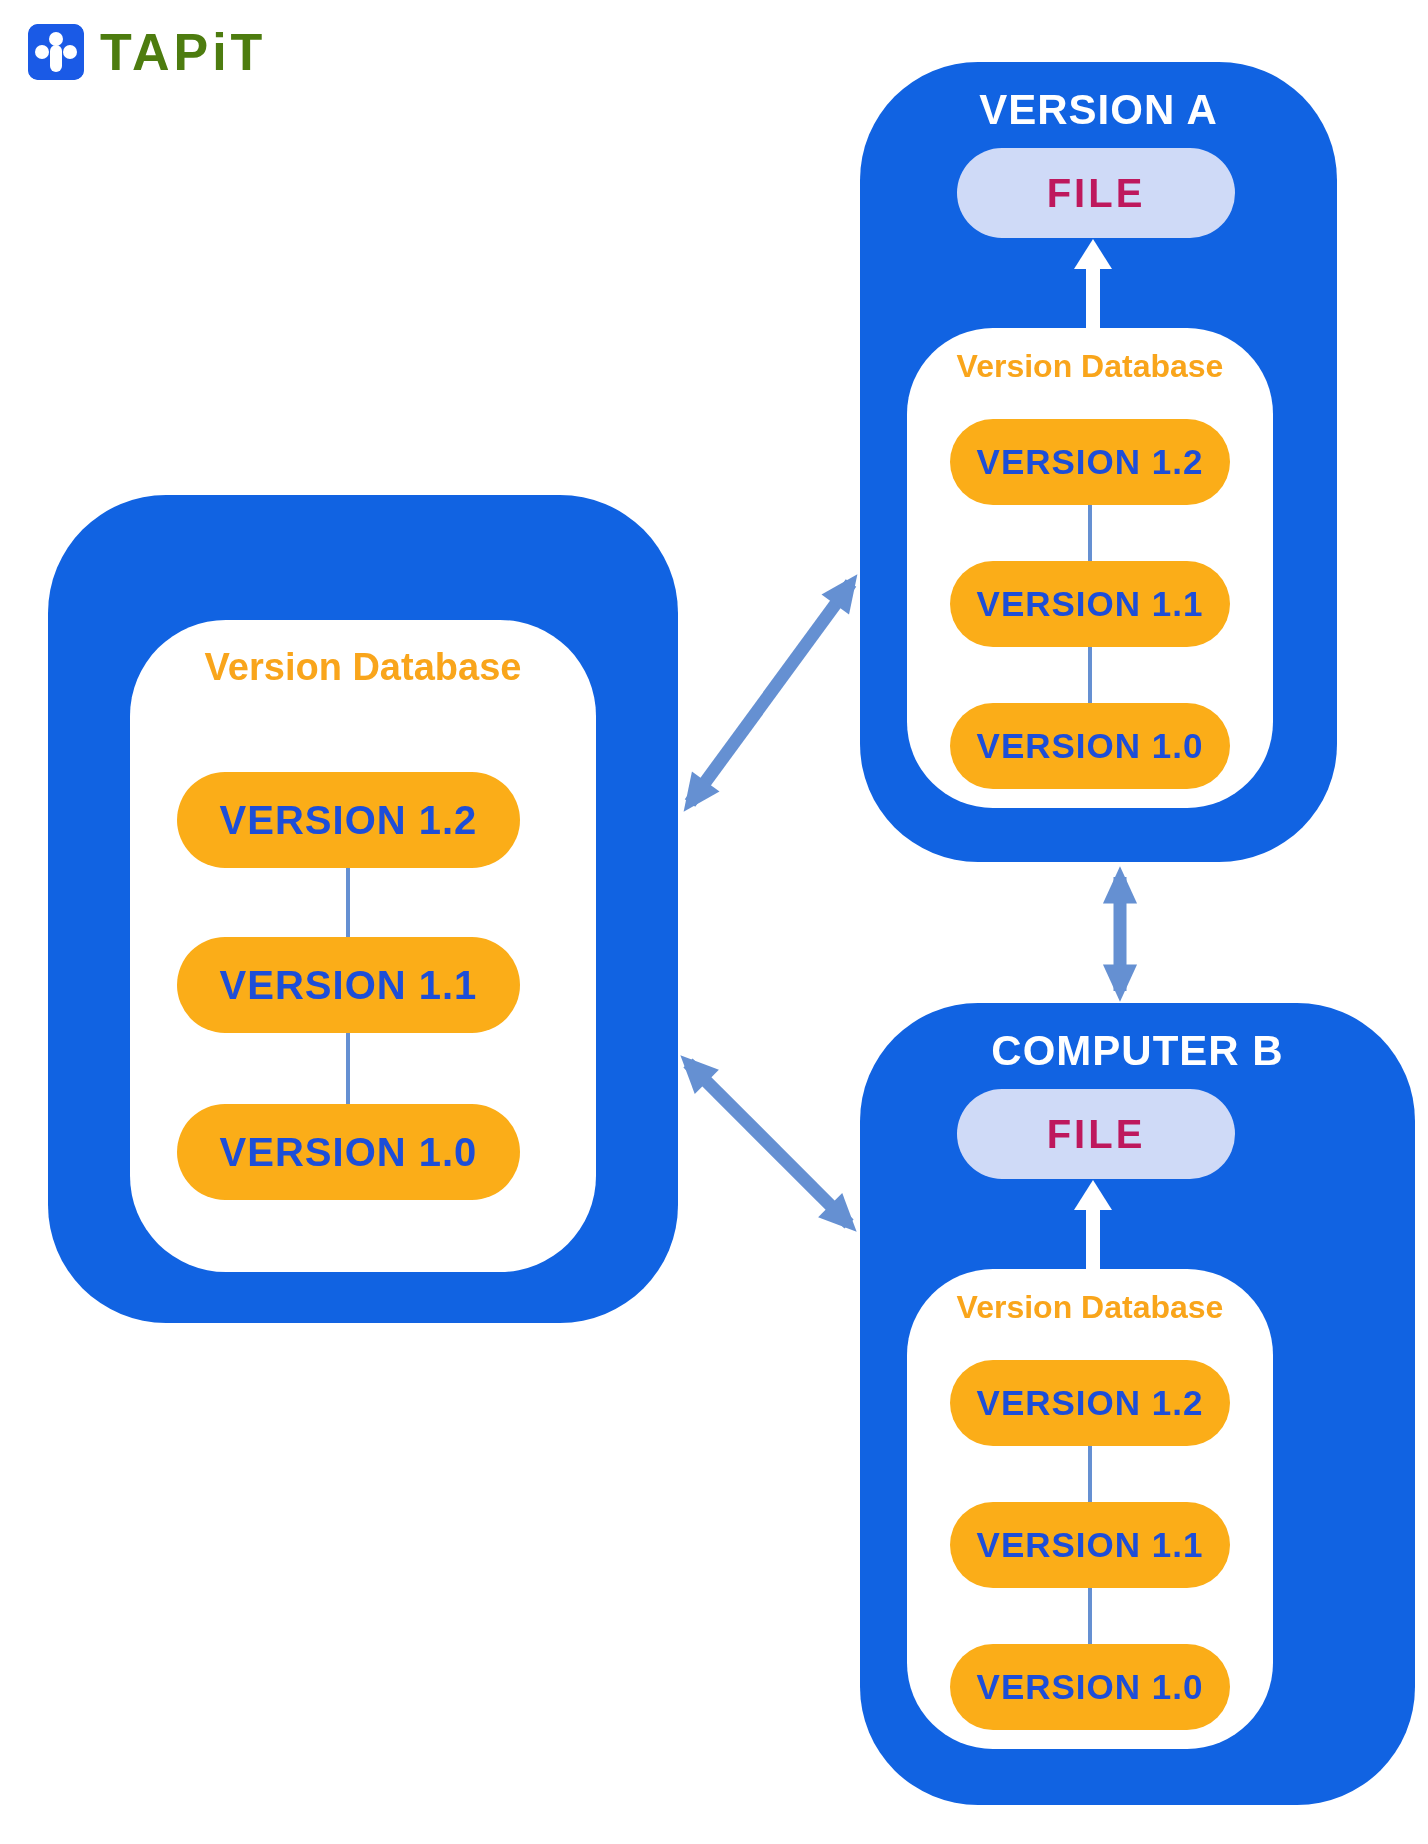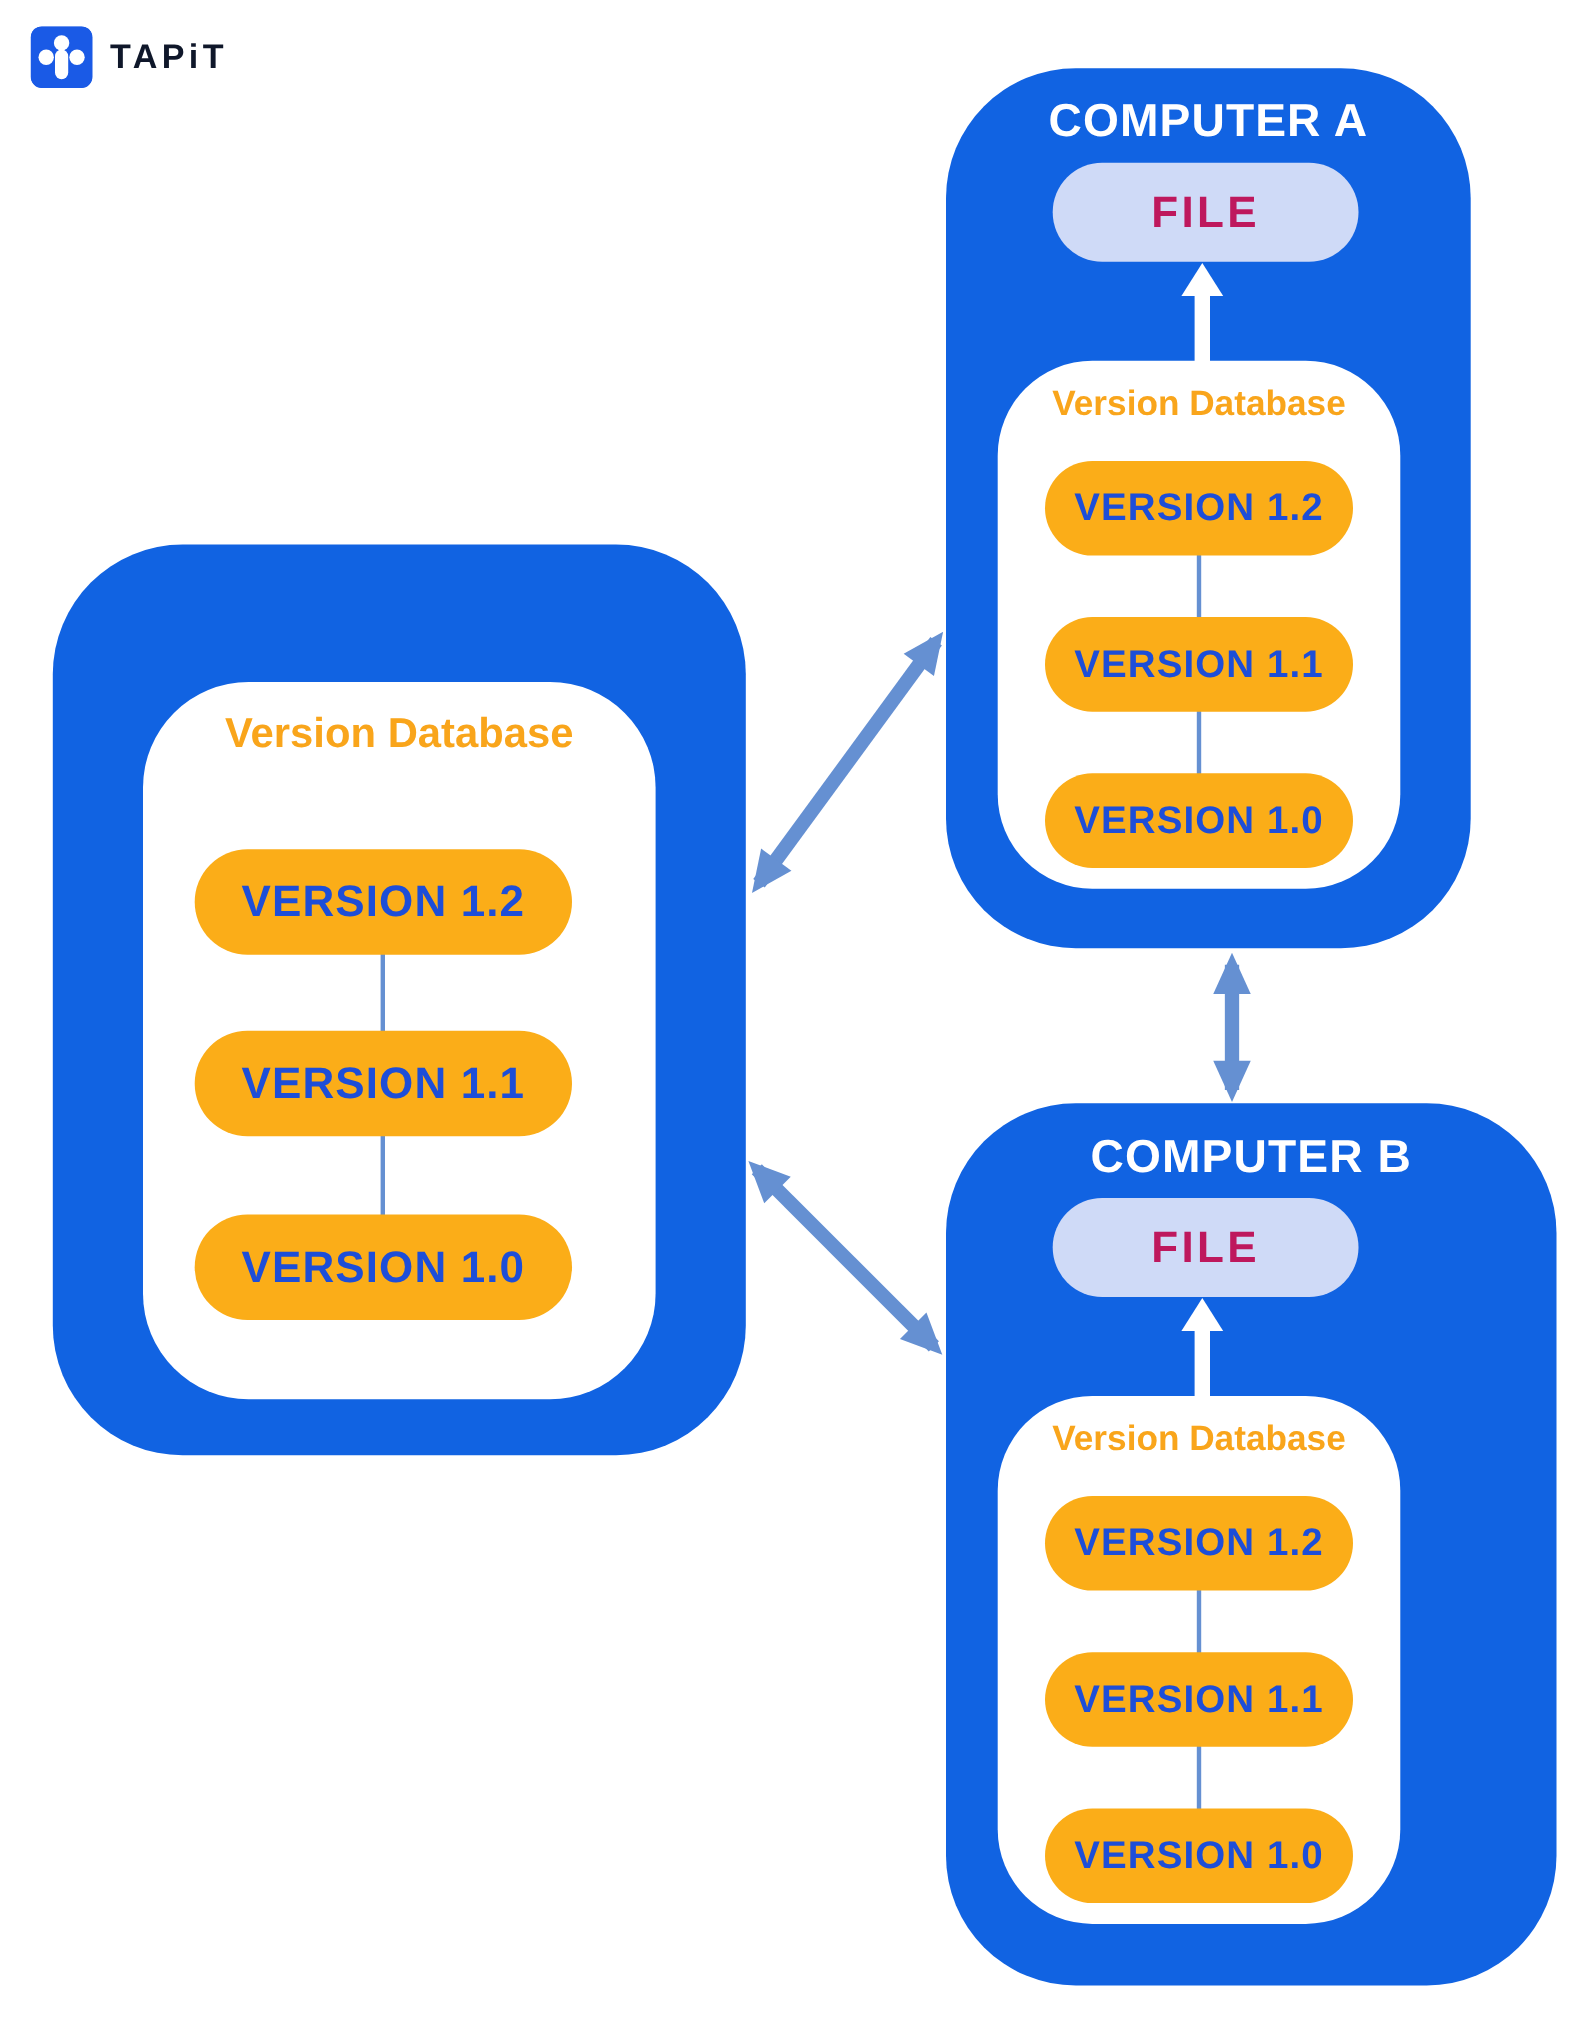--- a/index.html
+++ b/index.html
@@ -4,21 +4,21 @@
 <style>
   html,body{margin:0;padding:0;background:#ffffff;}
   .canvas{
     position:relative;width:1428px;height:1844px;background:#ffffff;
     font-family:"Liberation Sans",sans-serif;overflow:hidden;
   }
 
   
   .logo{position:absolute;left:28px;top:24px;display:flex;align-items:center;gap:16px;}
   .logo-icon{width:56px;height:56px;border-radius:10px;background:#1A5AE6;display:block;}
-  .logo-word{font-size:31px;font-weight:800;color:#0f172a;letter-spacing:4px;line-height:56px;}
+  .logo-word{font-size:52px;font-weight:800;color:#4d7c0f;letter-spacing:4px;line-height:56px;}
 
   
   .cbox{position:absolute;background:#1163E2;border-radius:118px;}
   .cbox-title{
     position:absolute;left:0;width:100%;text-align:center;color:#ffffff;
     font-weight:800;letter-spacing:1px;white-space:nowrap;
   }
   .local{left:48px;top:495px;width:630px;height:828px;}
   .local .cbox-title{top:536px;font-size:48px;}
   .compA{left:860px;top:62px;width:477px;height:800px;}
@@ -105,21 +105,21 @@
     <div class="vd-panel">
       <div class="vd-label">Version Database</div>
       <div class="vd-connector"></div>
       <div class="vpill v0">VERSION 1.2</div>
       <div class="vpill v1">VERSION 1.1</div>
       <div class="vpill v2">VERSION 1.0</div>
     </div>
   </div>
 
   <div class="cbox compA">
-    <div class="cbox-title ab-title">COMPUTER A</div>
+    <div class="cbox-title ab-title">VERSION A</div>
     <div class="file-pill">FILE</div>
     <div class="file-arrow-head"></div>
     <div class="file-arrow-stem"></div>
     <div class="vd-panel ab-panel">
       <div class="vd-label">Version Database</div>
       <div class="vd-connector"></div>
       <div class="vpill v0">VERSION 1.2</div>
       <div class="vpill v1">VERSION 1.1</div>
       <div class="vpill v2">VERSION 1.0</div>
     </div>

